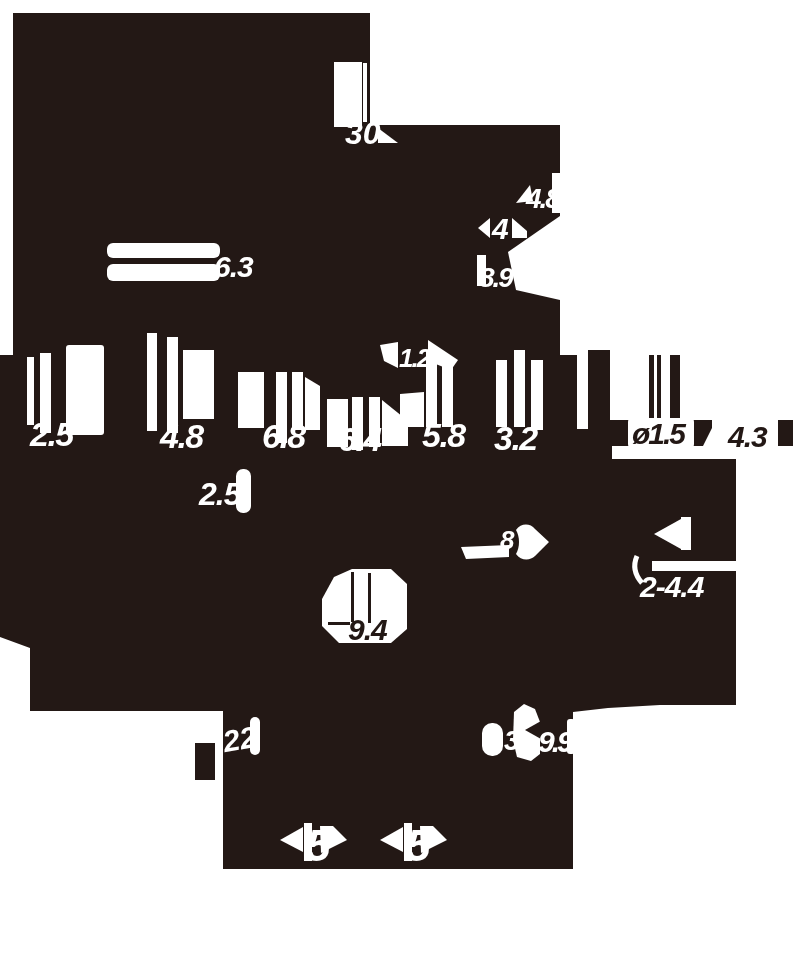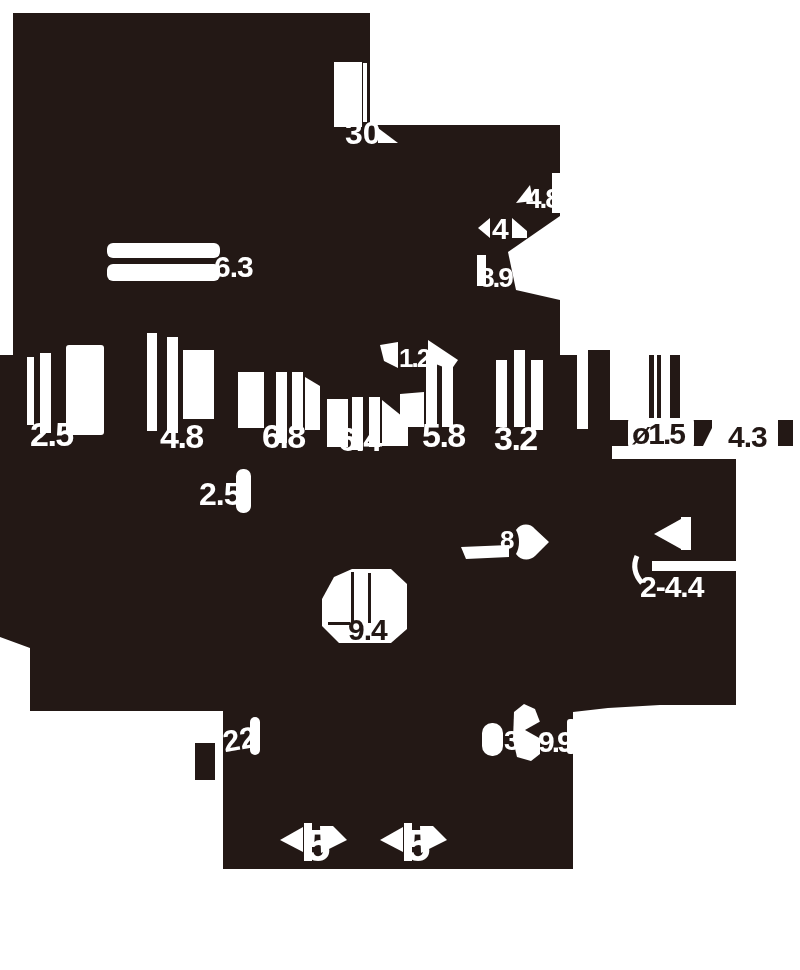--- a/index.html
+++ b/index.html
@@ -1,17 +1,17 @@
 <!DOCTYPE html>
 <html style="--ink: #231815; --paper: #ffffff;"><head>
 <meta charset="utf-8">
 <style>
   :root { --ink:#231815; --paper:#ffffff; }
   html,body{margin:0;padding:0;background:#fff;}
-  .canvas{position:relative;width:800px;height:970px;background:var(--paper);overflow:hidden;}
+  .canvas{position:relative;width:800px;height:970px;background:var(--paper);overflow:hidden;font-style:italic;}
   svg{position:absolute;left:0;top:0;}
   .ink{fill:var(--ink);}
   .wh{fill:var(--paper);}
   text{font-family:"Liberation Sans","DejaVu Sans",sans-serif;font-weight:bold;}
   .wt{fill:var(--paper);}
   .bt{fill:var(--ink);}
   .fs-main{font-size:34px;letter-spacing:-1.5px;}
 </style>
 </head>
 <body>

